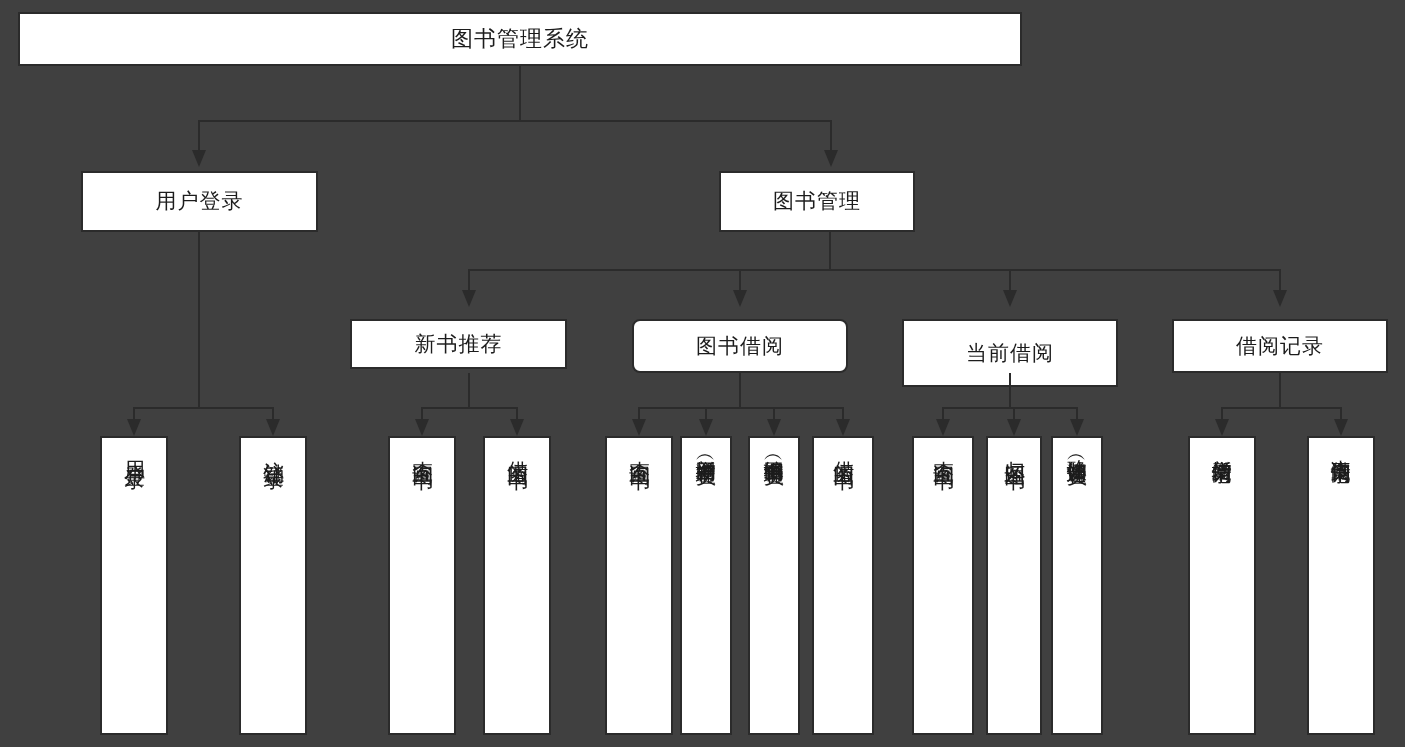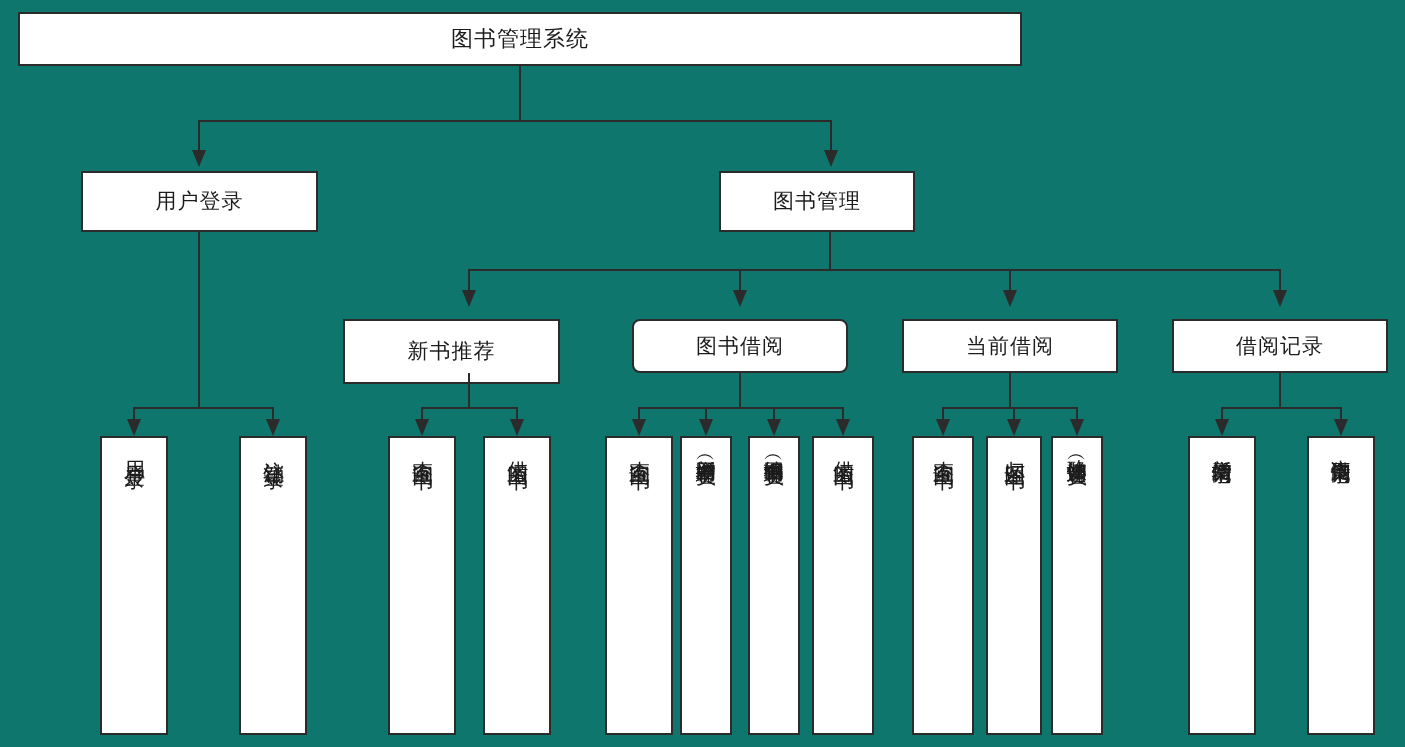--- a/index.html
+++ b/index.html
@@ -5,21 +5,21 @@
 <style>
   html,body{margin:0;padding:0;background:#ffffff;}
   body{
     font-family:"DejaVu Sans","Liberation Sans",sans-serif;
     -webkit-font-smoothing:antialiased;
   }
   #canvas{
     position:relative;
     width:1405px;
     height:747px;
-    background:#0f766e;
+    background:#404040;
     overflow:hidden;
   }
   
   .node{
     position:absolute;
     box-sizing:border-box;
     background:#ffffff;
     border:2px solid #2b2b2b;
     display:flex;
     align-items:center;
@@ -120,27 +120,27 @@
 
   <div class="ln v" style="left:468px;top:269px;width:2px;height:23px;"></div>
   <div class="arrow" style="left:462px;top:290px;"></div>
   <div class="ln v" style="left:739px;top:269px;width:2px;height:23px;"></div>
   <div class="arrow" style="left:733px;top:290px;"></div>
   <div class="ln v" style="left:1009px;top:269px;width:2px;height:23px;"></div>
   <div class="arrow" style="left:1003px;top:290px;"></div>
   <div class="ln v" style="left:1279px;top:269px;width:2px;height:23px;"></div>
   <div class="arrow" style="left:1273px;top:290px;"></div>
 
-  <div class="node horiz" style="left:343px;top:319px;width:217px;height:65px;justify-content:center;">
+  <div class="node horiz" style="left:350px;top:319px;width:217px;height:50px;justify-content:center;">
     <span class="lbl">新书推荐</span>
   </div>
   <div class="node horiz" style="left:632px;top:319px;width:216px;height:54px;border-radius:8px;">
     <span class="lbl">图书借阅</span>
   </div>
-  <div class="node horiz" style="left:902px;top:319px;width:216px;height:54px;">
+  <div class="node horiz" style="left:902px;top:319px;width:216px;height:68px;">
     <span class="lbl">当前借阅</span>
   </div>
   <div class="node horiz" style="left:1172px;top:319px;width:216px;height:54px;">
     <span class="lbl">借阅记录</span>
   </div>
 
   <div class="ln v" style="left:468px;top:373px;width:2px;height:36px;"></div>
   <div class="ln h" style="left:421px;top:407px;width:96px;height:2px;"></div>
   <div class="ln v" style="left:421px;top:407px;width:2px;height:14px;"></div>
   <div class="arrow" style="left:415px;top:419px;"></div>

